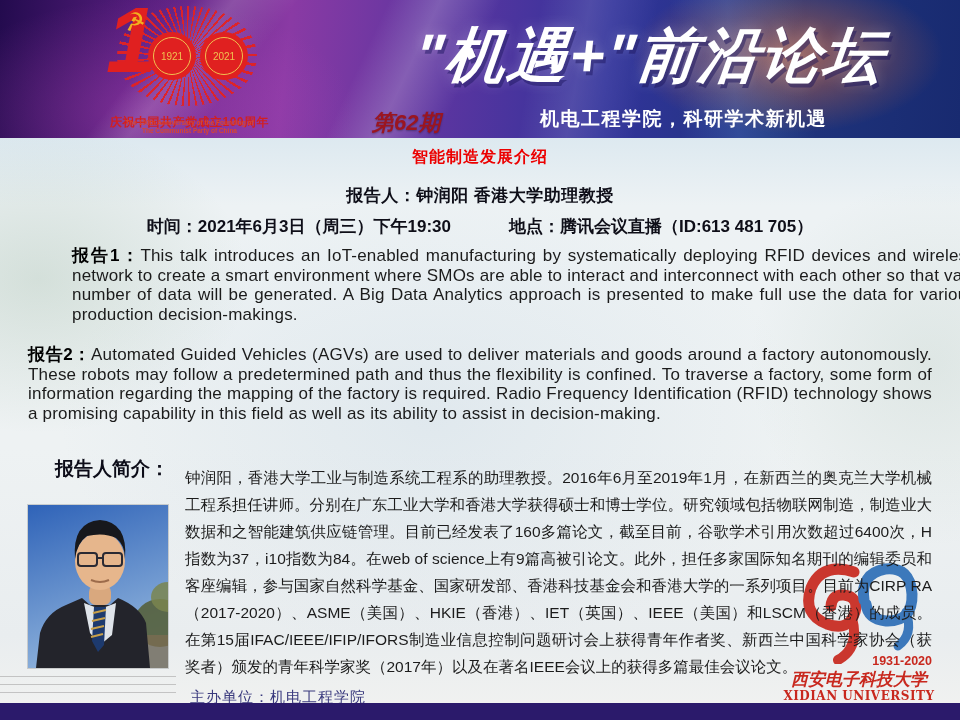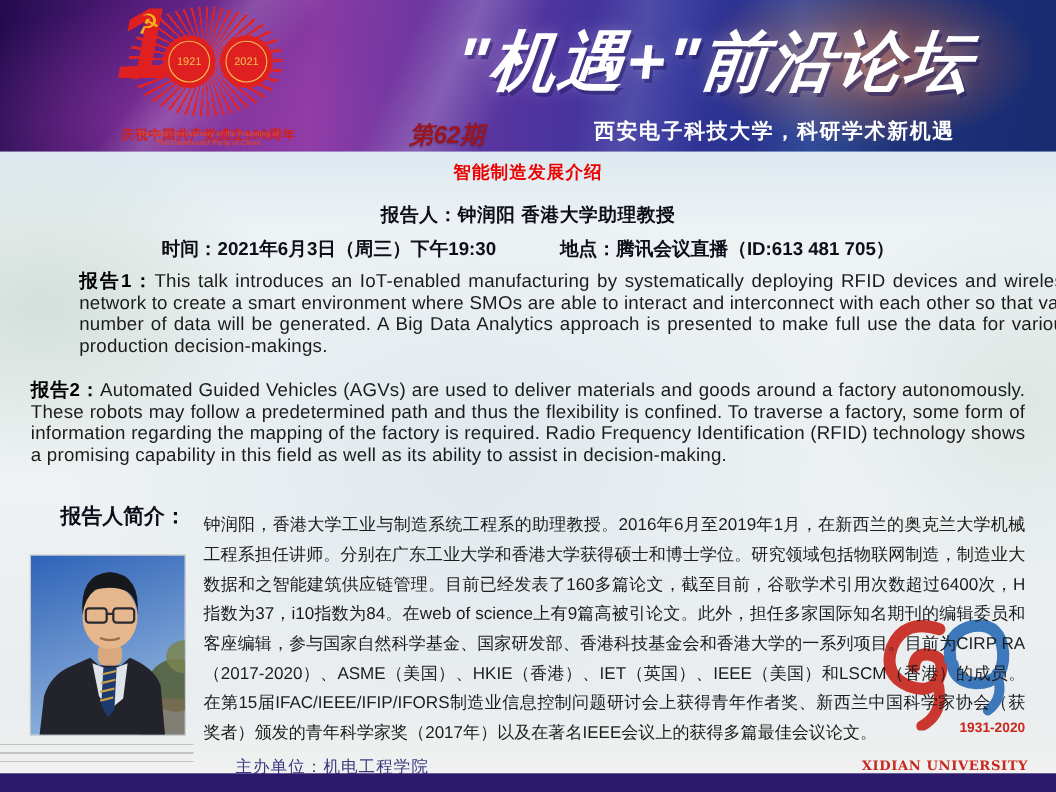--- a/index.html
+++ b/index.html
@@ -82,21 +82,21 @@
   .xidian svg{display:block;margin:0 auto;}
   .xd-years{position:absolute;right:22px;top:98px;color:#c8281e;font-size:12.5px;font-weight:bold;}
   .xd-cn{position:absolute;left:0;top:112px;width:190px;color:#c8281e;font-size:17px;font-weight:bold;
     font-style:italic;font-family:"DejaVu Serif","Liberation Serif",serif;white-space:nowrap;}
   .xd-en{position:absolute;left:0;top:133px;width:190px;color:#c8281e;font-size:12px;font-weight:bold;
     letter-spacing:.5px;font-family:"DejaVu Serif","Liberation Serif",serif;}
 
   
   .foot-lines{position:absolute;left:0;top:676px;width:176px;height:18px;
     background:repeating-linear-gradient(180deg,#c3c3c3 0 1px, transparent 1px 8px);}
-  .organizer{position:absolute;left:190px;top:688px;font-size:15px;color:#3a3a7e;letter-spacing:1px;margin-left:24px;}
+  .organizer{position:absolute;left:190px;top:688px;font-size:15px;color:#3a3a7e;letter-spacing:1px;}
   .bottom-bar{position:absolute;left:0;top:703px;width:960px;height:17px;background:#2b1a6b;}
 </style>
 </head>
 <body>
 
 <div id="page">
 
   <div class="header">
     <div class="streaks"></div>
 
@@ -112,21 +112,21 @@
       </div>
       <div class="ccp-cap">庆祝中国共产党成立100周年</div>
       <div class="ccp-en">
         <div>The 100th Anniversary of the Founding of</div>
         <div>The Communist Party of China</div>
       </div>
     </div>
 
     <div class="forum-title">"机遇+"前沿论坛</div>
     <div class="issue">第62期</div>
-    <div class="slogan">西安电子科技大学，科研学术新机遇</div>
+    <div class="slogan">机电工程学院，科研学术新机遇</div>
   </div>
   <div class="sky-strip"></div>
 
   <div class="main-bg"></div>
 
   <div class="lec-title">智能制造发展介绍</div>
   <div class="speaker">报告人：钟润阳  香港大学助理教授</div>
   <div class="time-row">
     <span>时间：2021年6月3日（周三）下午19:30</span><span class="loc">地点：腾讯会议直播（ID:613 481 705）</span>
   </div>
@@ -164,20 +164,21 @@
   </div>
 
   <div class="xidian">
     <svg width="130" height="108" viewBox="0 0 130 108" opacity="0.92">
       <path d="M60,16 Q28,6 17,32 Q8,58 33,68 Q55,76 61,56 Q65,41 50,39 Q38,38 37,50" stroke="#c8281e" stroke-width="11" fill="none" stroke-linecap="round"></path>
       <path d="M58,62 Q66,92 44,104" stroke="#c8281e" stroke-width="10" fill="none" stroke-linecap="round"></path>
       <path d="M70,44 Q66,18 91,13 Q116,10 118,38 Q119,66 92,65 Q74,63 72,48" stroke="#2e6fb7" stroke-width="11" fill="none" stroke-linecap="round"></path>
       <path d="M112,56 Q120,78 104,90" stroke="#2e6fb7" stroke-width="9" fill="none" stroke-linecap="round"></path>
     </svg>
     <div class="xd-years">1931-2020</div>
+    <div class="xd-cn">西安电子科技大学</div>
     <div class="xd-en">XIDIAN UNIVERSITY</div>
   </div>
 
   <div class="foot-lines"></div>
   <div class="organizer">主办单位：机电工程学院</div>
   <div class="bottom-bar"></div>
 
 </div>
 
 </body></html>

